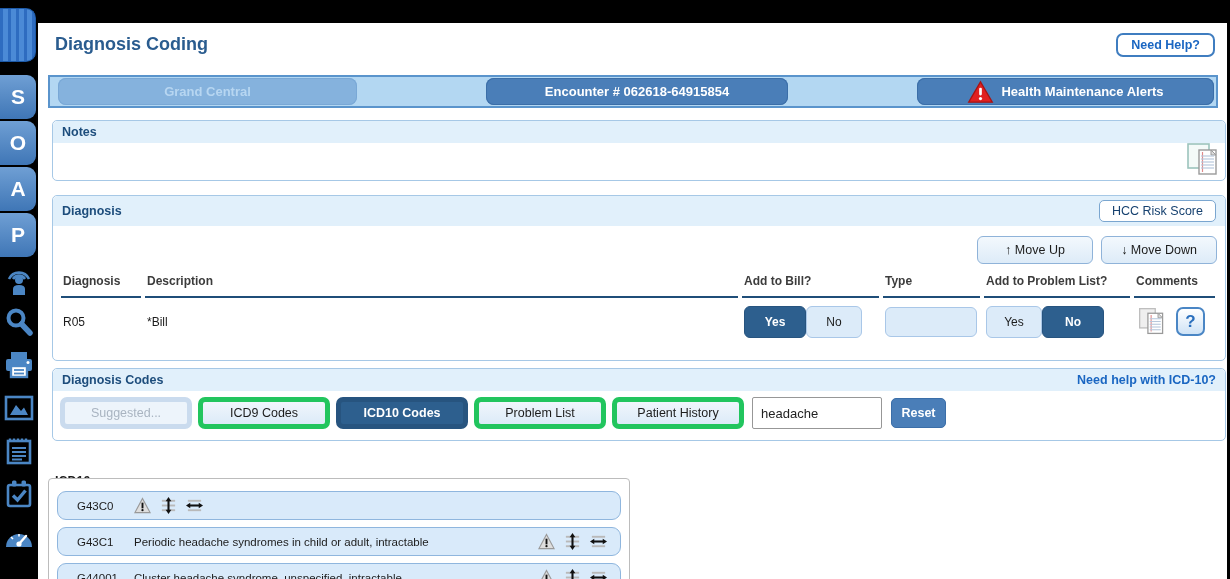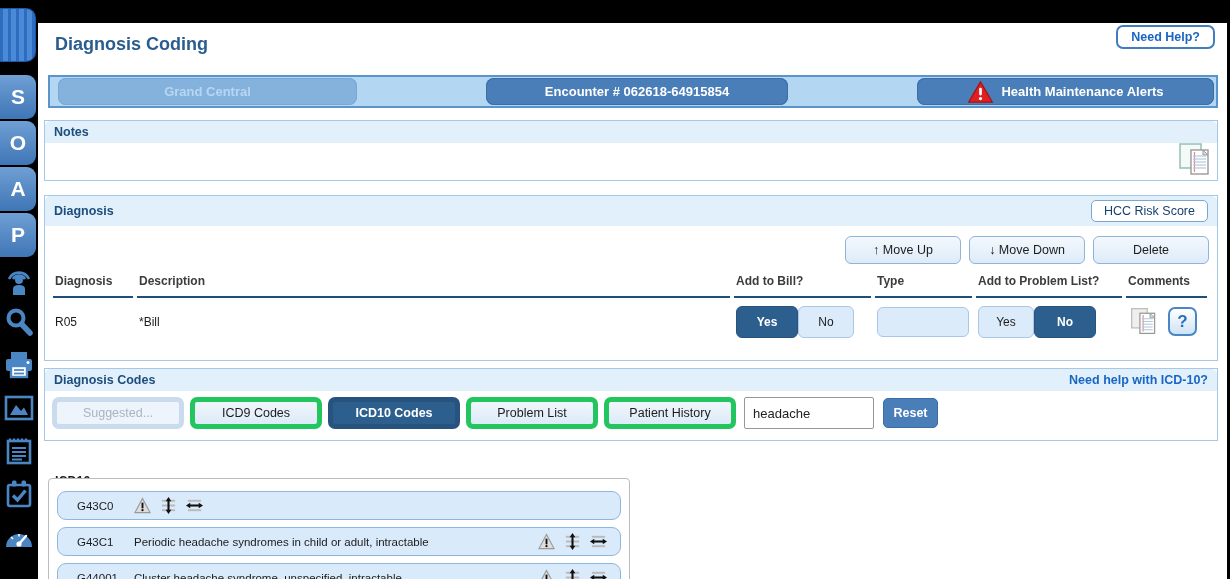--- a/index.html
+++ b/index.html
@@ -16,35 +16,35 @@
   .soap-tab { position:absolute; left:0; width:36px; height:44px; border-radius:0 9px 9px 0;
     background:linear-gradient(#6f9fd4,#3f76b6); color:#fff; font-weight:bold; font-size:21px;
     display:flex; align-items:center; justify-content:center; cursor:pointer; }
   .side-icon { position:absolute; left:0; width:38px; height:42px;
     display:flex; align-items:center; justify-content:center; cursor:pointer; }
 
   
   .main { position:absolute; left:38px; top:3px; width:1189px; height:573px; background:#fff; overflow:hidden;margin-top:20px; }
 
   .page-title { position:absolute; left:17px; top:11px; font-size:18px; font-weight:bold; color:#2a5c8f; }
-  .need-help-btn { position:absolute; right:12px; top:2px; height:24px; padding:0 13px;
+  .need-help-btn { position:absolute; right:12px; top:10px; height:24px; padding:0 13px;
     border:2px solid #3f7dc0; border-radius:7px; background:#fff; color:#1a66c2;
     font-weight:bold; font-size:12.5px; cursor:pointer; font-family:inherit; }
 
   .tab-bar { position:absolute; left:10px; top:52px; width:1170px; height:33px;
     background:#b3d7f2; border:2px solid #5a94cc; display:flex; align-items:center;
     justify-content:space-between; padding:0 2px 0 8px; }
   .top-tab { height:27px; border:none; border-radius:8px; font-weight:bold; font-size:13px;
     cursor:pointer; font-family:inherit; display:flex; align-items:center; justify-content:center; gap:7px; }
   .tab-grand { width:299px; background:#85b2dd; color:#b7d6f1; box-shadow:inset 0 0 0 1px #79a8d6; }
   .tab-encounter { width:302px; background:#4a7eb8; color:#fff; box-shadow:inset 0 0 0 1px #3b6ea8; }
   .tab-alerts { width:297px; background:#4a7eb8; color:#fff; box-shadow:inset 0 0 0 1px #3b6ea8; }
 
-  .section { position:absolute; left:6px; width:1174px; background:#fff;
-    border:1px solid #a6c8e6; border-radius:0; overflow:visible; }
+  .section { position:absolute; left:14px; width:1174px; background:#fff;
+    border:1px solid #a6c8e6; border-radius:5px; overflow:visible; }
   .section-header { background:#e1f0fb; border-radius:5px 5px 0 0; padding:4px 9px;
     font-size:12.5px; font-weight:bold; color:#1d4d7c; display:flex; align-items:center; justify-content:space-between; }
 
   .notes-section { top:97px; height:61px; }
   .notes-body { position:relative; height:36px; }
   .notes-doc-icon { position:absolute; right:5px; bottom:-2px; cursor:pointer; }
 
   .diagnosis-section { top:172px; height:166px; }
   .hcc-btn { height:22px; padding:0 12px; background:#fff; border:1px solid #7aa6d0; border-radius:5px;
     color:#16416f; font-size:12.5px; cursor:pointer; font-family:inherit;text-align:right; }
@@ -224,21 +224,20 @@
   </div>
 
   <div class="section diagnosis-section">
     <div class="section-header">
       <span>Diagnosis</span>
       <button class="hcc-btn">HCC Risk Score</button>
     </div>
     <div class="dx-actions">
       <button class="action-btn"><span>↑</span> <span>Move Up</span></button>
       <button class="action-btn"><span>↓</span> <span>Move Down</span></button>
-      <button class="action-btn"><span>Delete</span></button>
     </div>
     <table class="dx-table">
       <colgroup>
         <col style="width:80px">
           <col style="width:593px">
           <col style="width:137px">
         <col style="width:97px">
           <col style="width:146px">
           <col style="width:81px">
       </colgroup>

